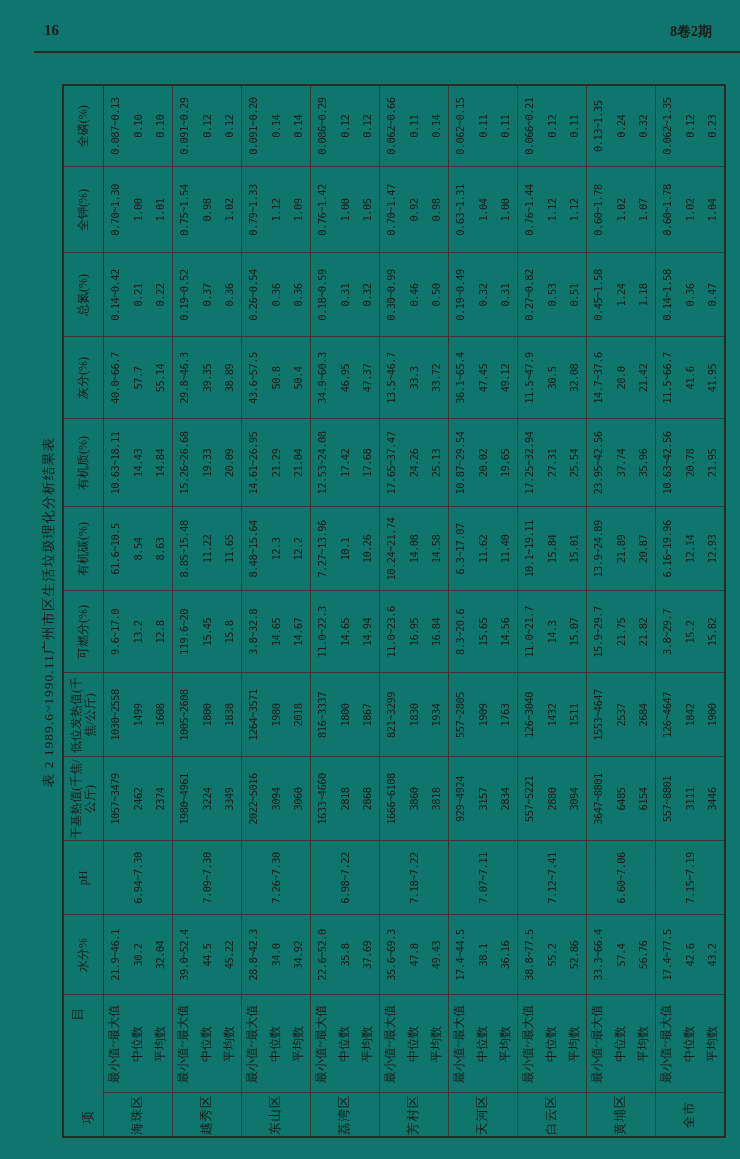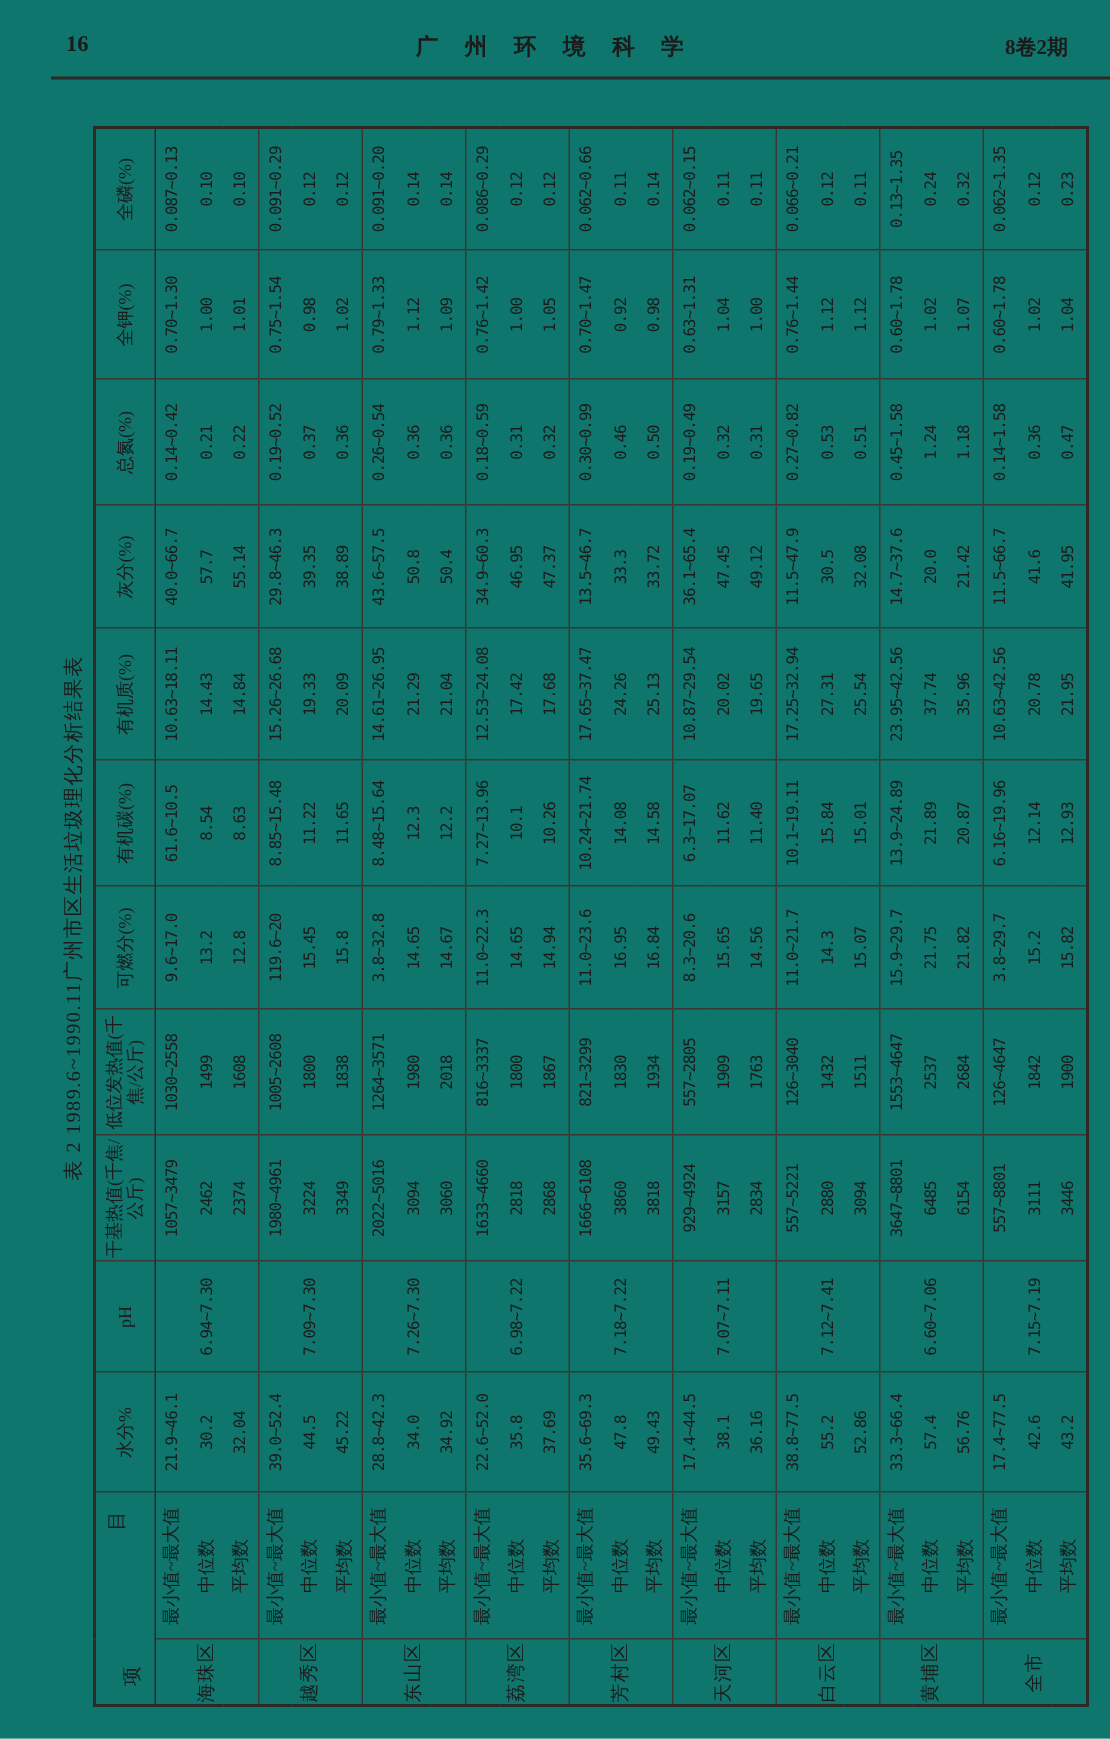--- a/index.html
+++ b/index.html
@@ -72,21 +72,20 @@
   }
   tr.group-start td { border-top: 1px solid #3a3833; }
 </style>
 </head>
 <body>
 
 <div class="page">
 
   <div class="page-header">
     <span class="page-num">16</span>
-    <span class="journal">广 州 环 境 科 学</span>
     <span class="issue">8卷2期</span>
   </div>
   <div class="header-rule"></div>
 
   <div class="rot-wrap">
     <div class="tbl-title">表 2  1989.6~1990.11广州市区生活垃圾理化分析结果表</div>
 
     <table class="analysis">
       <colgroup>
         <col style="width:44px">

